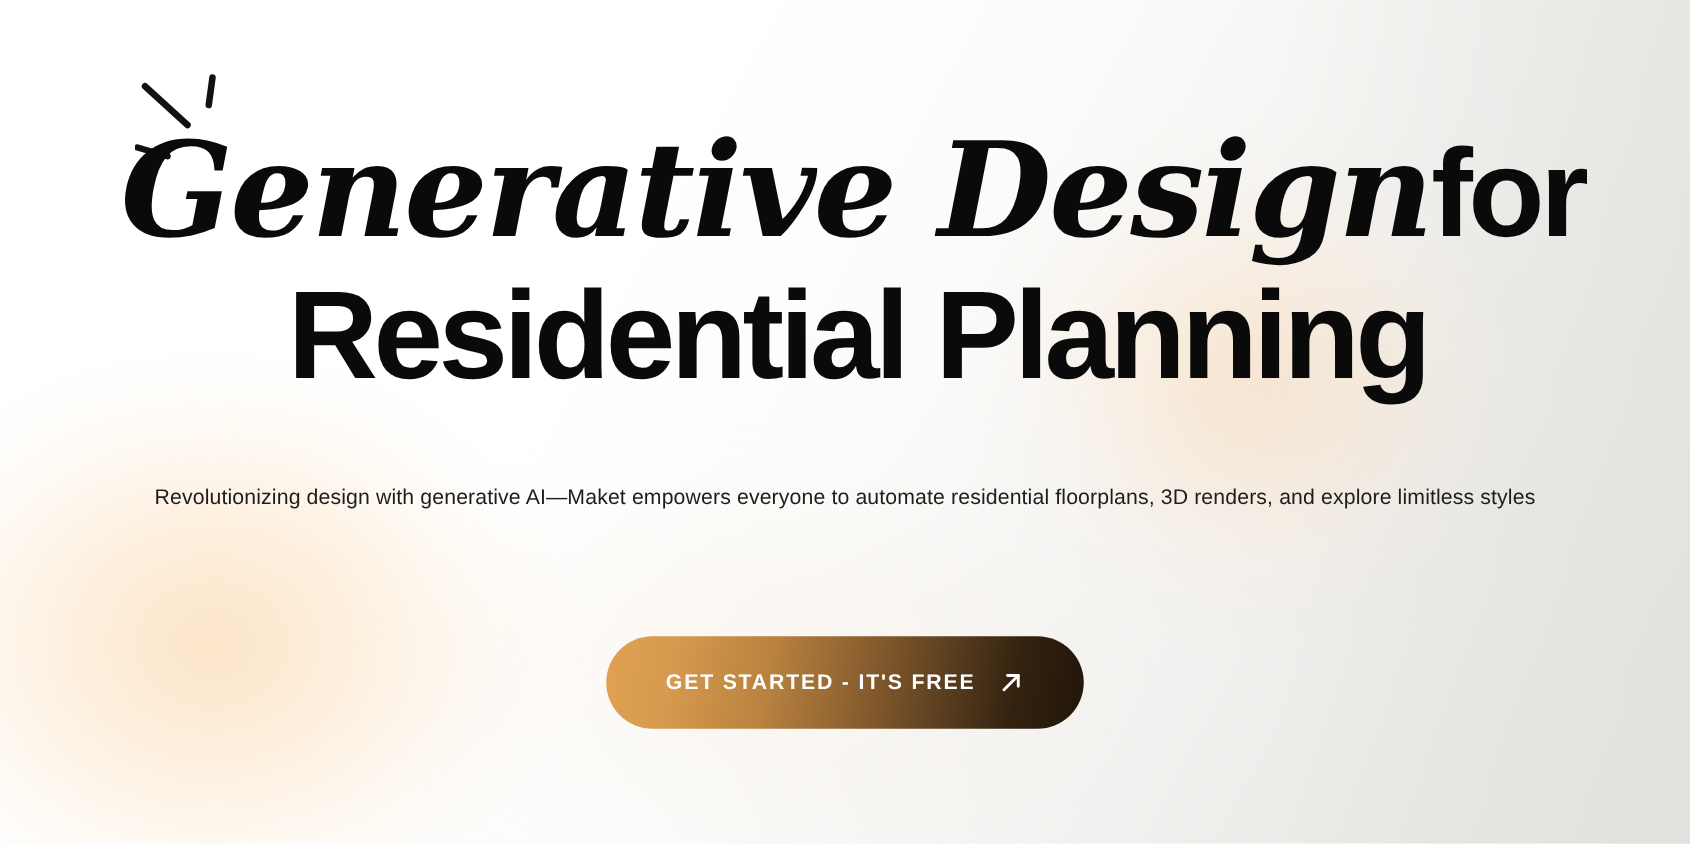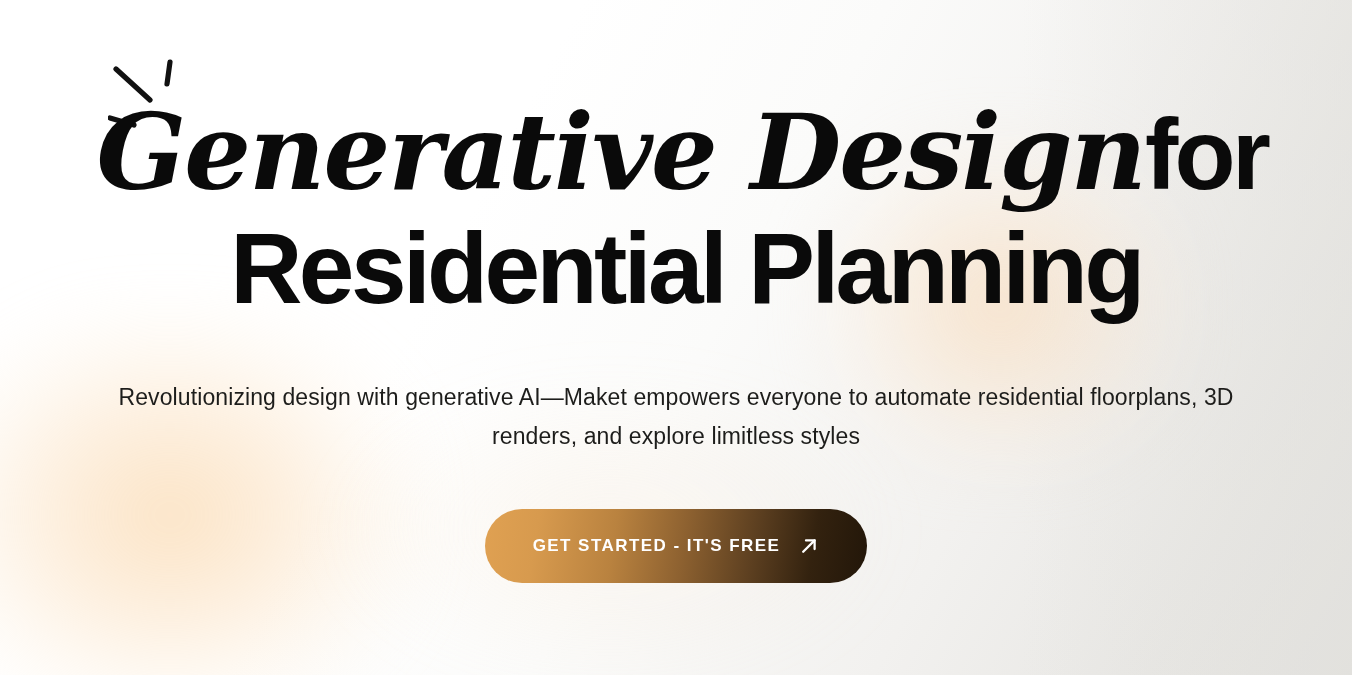--- a/index.html
+++ b/index.html
@@ -143,21 +143,21 @@
     vertical-align: baseline;
   }
 
   
   .subtitle {
     position: absolute;
     left: 50%;
     transform: translateX(-50%);
     top: 378px;
     width: 1200px;
-    font-size: 23px;
+    font-size: 17px;
     font-weight: 400;
     line-height: 39px;
     color: #1d1d1b;
     letter-spacing: 0.1px;
   }
 
   
   .cta-wrap {
     position: absolute;
     left: 0;

